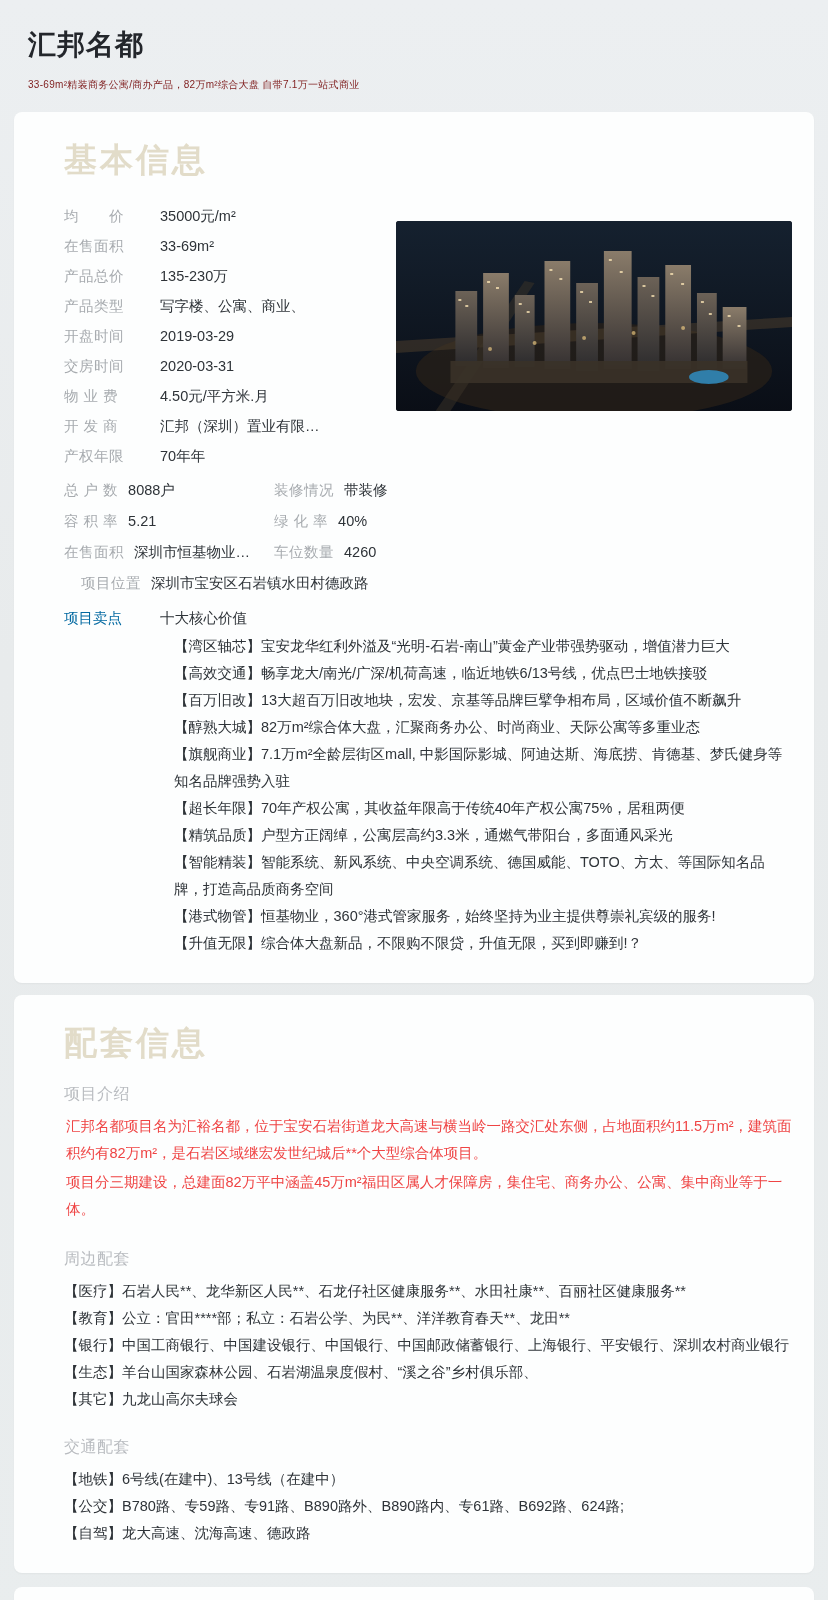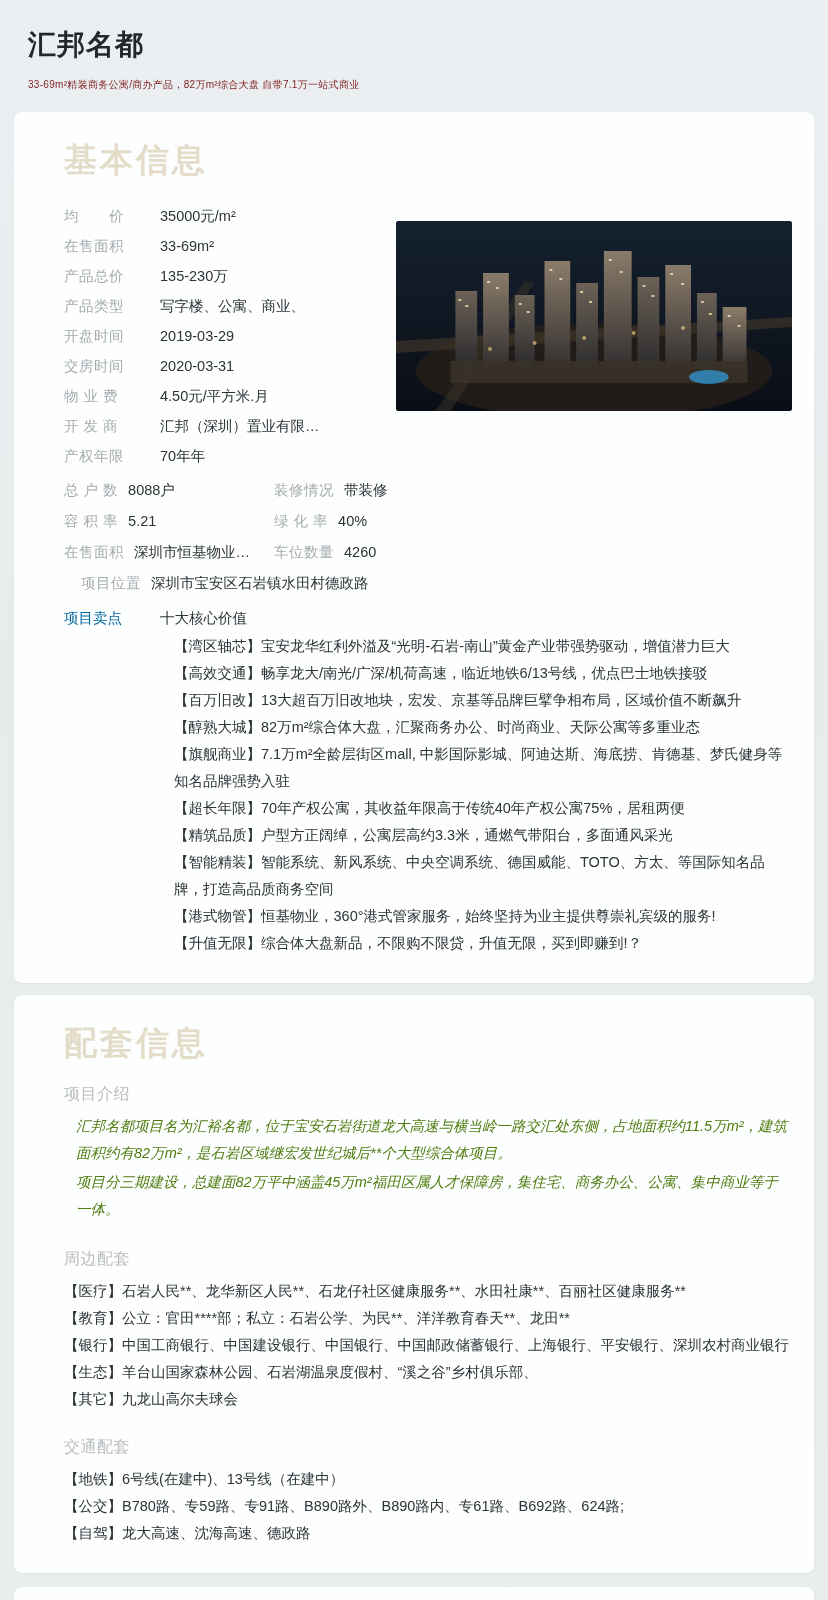--- a/index.html
+++ b/index.html
@@ -114,25 +114,24 @@
   }
 
   
   .sub-label {
     color: #b9bcc0;
     font-size: 16px;
     margin: 6px 0 8px 14px;
     letter-spacing: .5px;
   }
   .para {
-    color: #4d7c0f;
+    color: #ef4444;
     font-size: 14.5px;
     line-height: 27px;
-    margin: 0 0 2px 26px;
-    font-style: italic;
+    margin: 0 0 2px 16px;
   }
   .list-item {
     color: #2e3338;
     font-size: 14.5px;
     line-height: 27px;
     margin-left: 14px;
   }
   .gap { height: 18px; }
 
   

